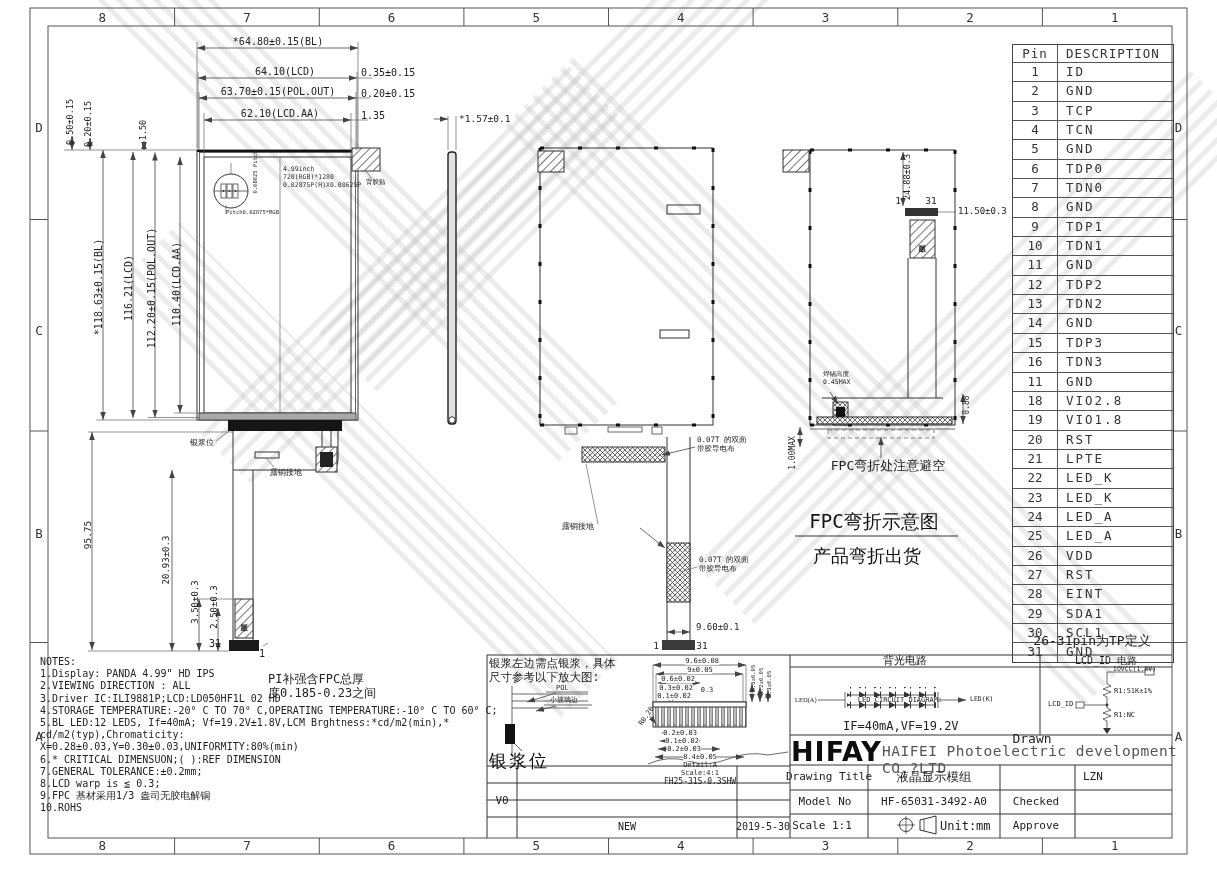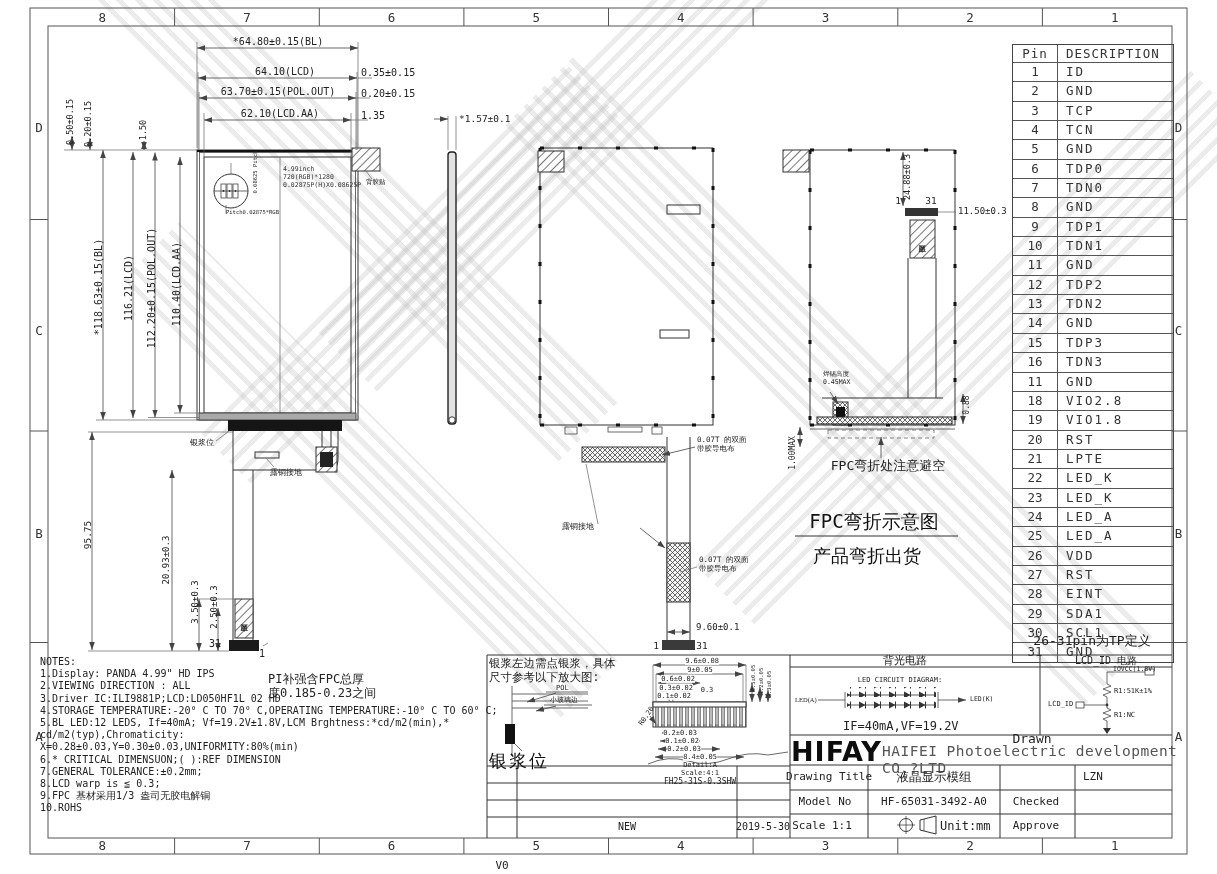--- a/index.html
+++ b/index.html
@@ -565,27 +565,27 @@
   <div class="t c" style="left:684px;top:749px;font-size:7px;background:#fff;">0.2±0.03</div>
   <div class="t c" style="left:700px;top:757px;font-size:7px;background:#fff;">8.4±0.05</div>
   <div class="t r" style="left:753px;top:678px;font-size:5.5px;">0.5±0.05</div>
   <div class="t r" style="left:761px;top:681px;font-size:5.5px;">1.2±0.05</div>
   <div class="t r" style="left:769px;top:684px;font-size:5.5px;">2.3±0.05</div>
   <div class="t" style="left:636px;top:712px;font-size:7px;transform:rotate(-55deg);">R0.20</div>
   <div class="t c" style="left:700px;top:765px;font-size:7px;">Detail:A</div>
   <div class="t c" style="left:700px;top:773px;font-size:7px;">Scale:4:1</div>
   <div class="t c" style="left:700px;top:782px;font-size:8px;">FH25-31S-0.3SHW</div>
 
-  <div class="t c" style="left:502px;top:866px;font-size:11px;">V0</div>
+  <div class="t c" style="left:502px;top:801px;font-size:11px;">V0</div>
   <div class="t c" style="left:627px;top:827px;font-size:10px;">NEW</div>
   <div class="t c" style="left:763px;top:827px;font-size:10px;">2019-5-30</div>
 
   <div class="t c" style="left:905px;top:661px;font-size:11px;">背光电路</div>
   <div class="t c" style="left:1106px;top:661px;font-size:10px;">LCD_ID 电路</div>
-  <div class="t c" style="left:900px;top:680px;font-size:7px;">LED CIRCUIT DIAGRAM:</div>
+  <div class="t c" style="left:900px;top:700px;font-size:7px;">LED CIRCUIT DIAGRAM:</div>
   <div class="t" style="left:795px;top:696px;font-size:6.5px;font-family:Liberation Serif, serif;">LED(A)</div>
   <div class="t" style="left:970px;top:696px;font-size:6.5px;">LED(K)</div>
   <div class="t" style="left:843px;top:719px;font-size:12px;">IF=40mA,VF=19.2V</div>
   <div class="t" style="left:1113px;top:666px;font-size:6.5px;">IOVCC(1.8V)</div>
   <div class="t" style="left:1114px;top:687px;font-size:7px;">R1:51K±1%</div>
   <div class="t" style="left:1048px;top:700px;font-size:7px;">LCD_ID</div>
   <div class="t" style="left:1114px;top:711px;font-size:7px;">R1:NC</div>
   <div class="t" style="left:791px;top:736px;font-size:27px;font-weight:800;letter-spacing:1px;color:#0d0d0d;font-family:'DejaVu Sans','Liberation Sans',sans-serif;">HIFAY</div>
   <div class="t" style="left:882px;top:743px;font-size:14.5px;color:#555;letter-spacing:0.5px;">HAIFEI Photoelectric development CO.?LTD</div>
   <div class="t c" style="left:829px;top:777px;font-size:11px;">Drawing Title</div>

